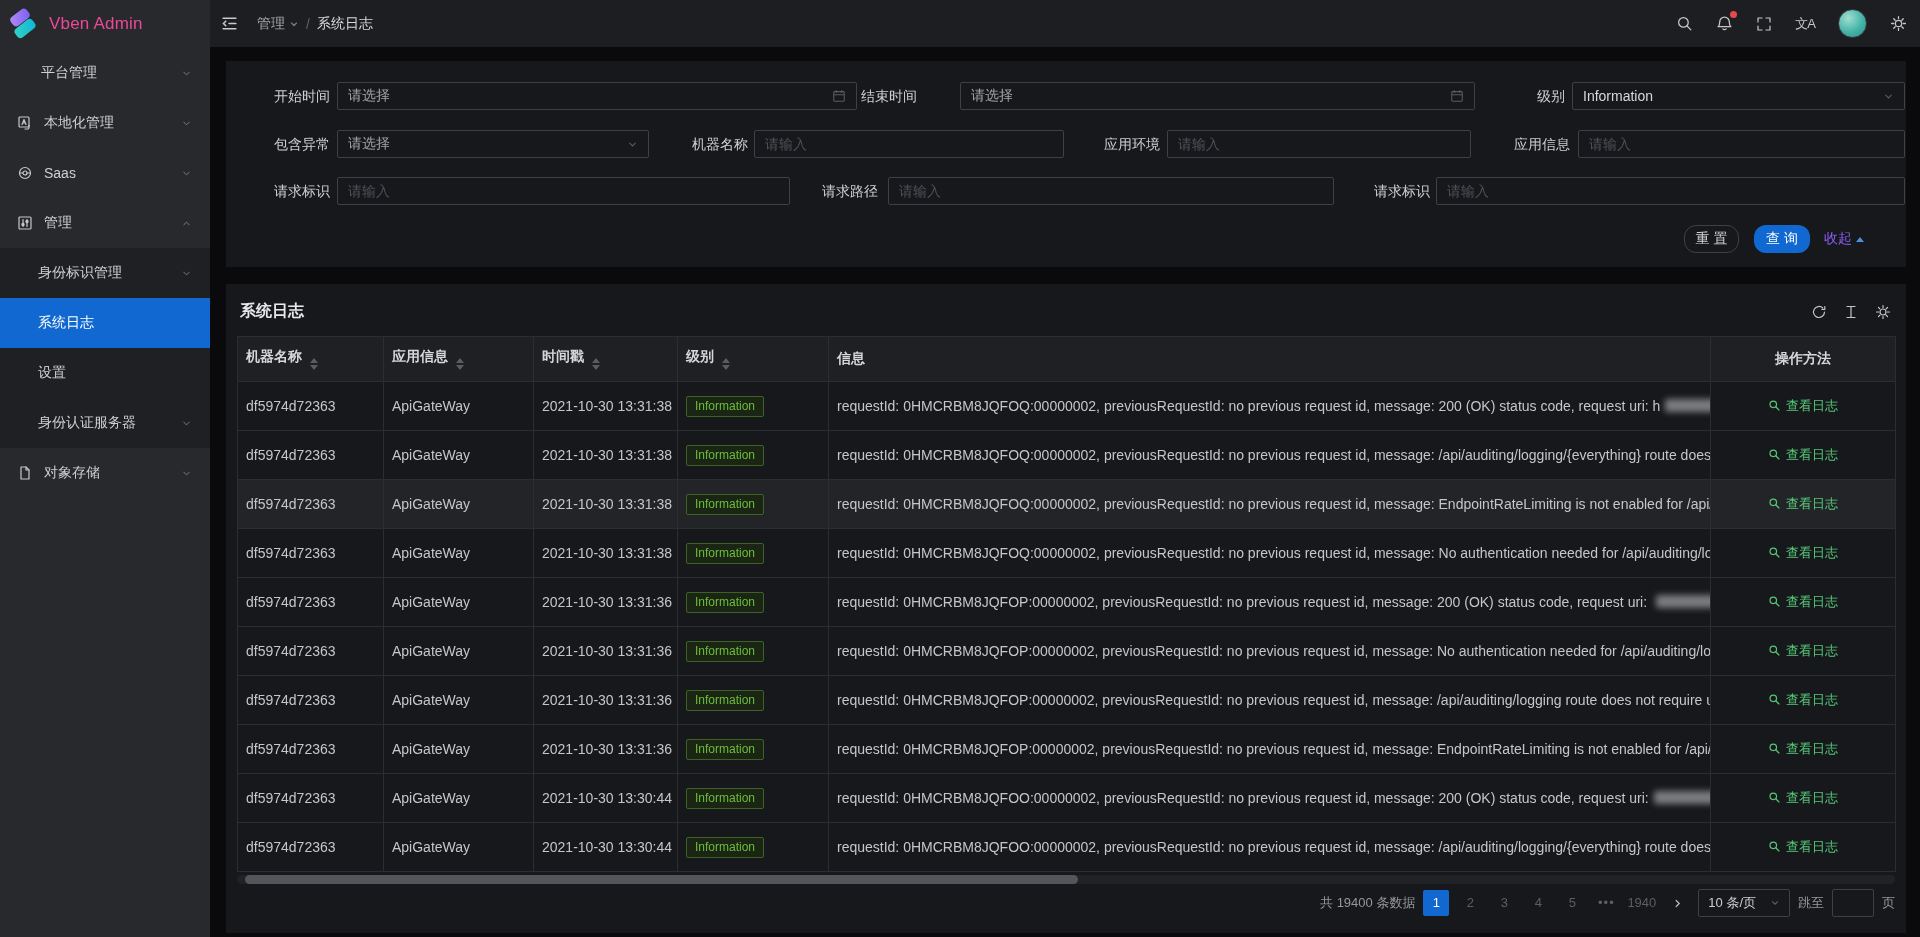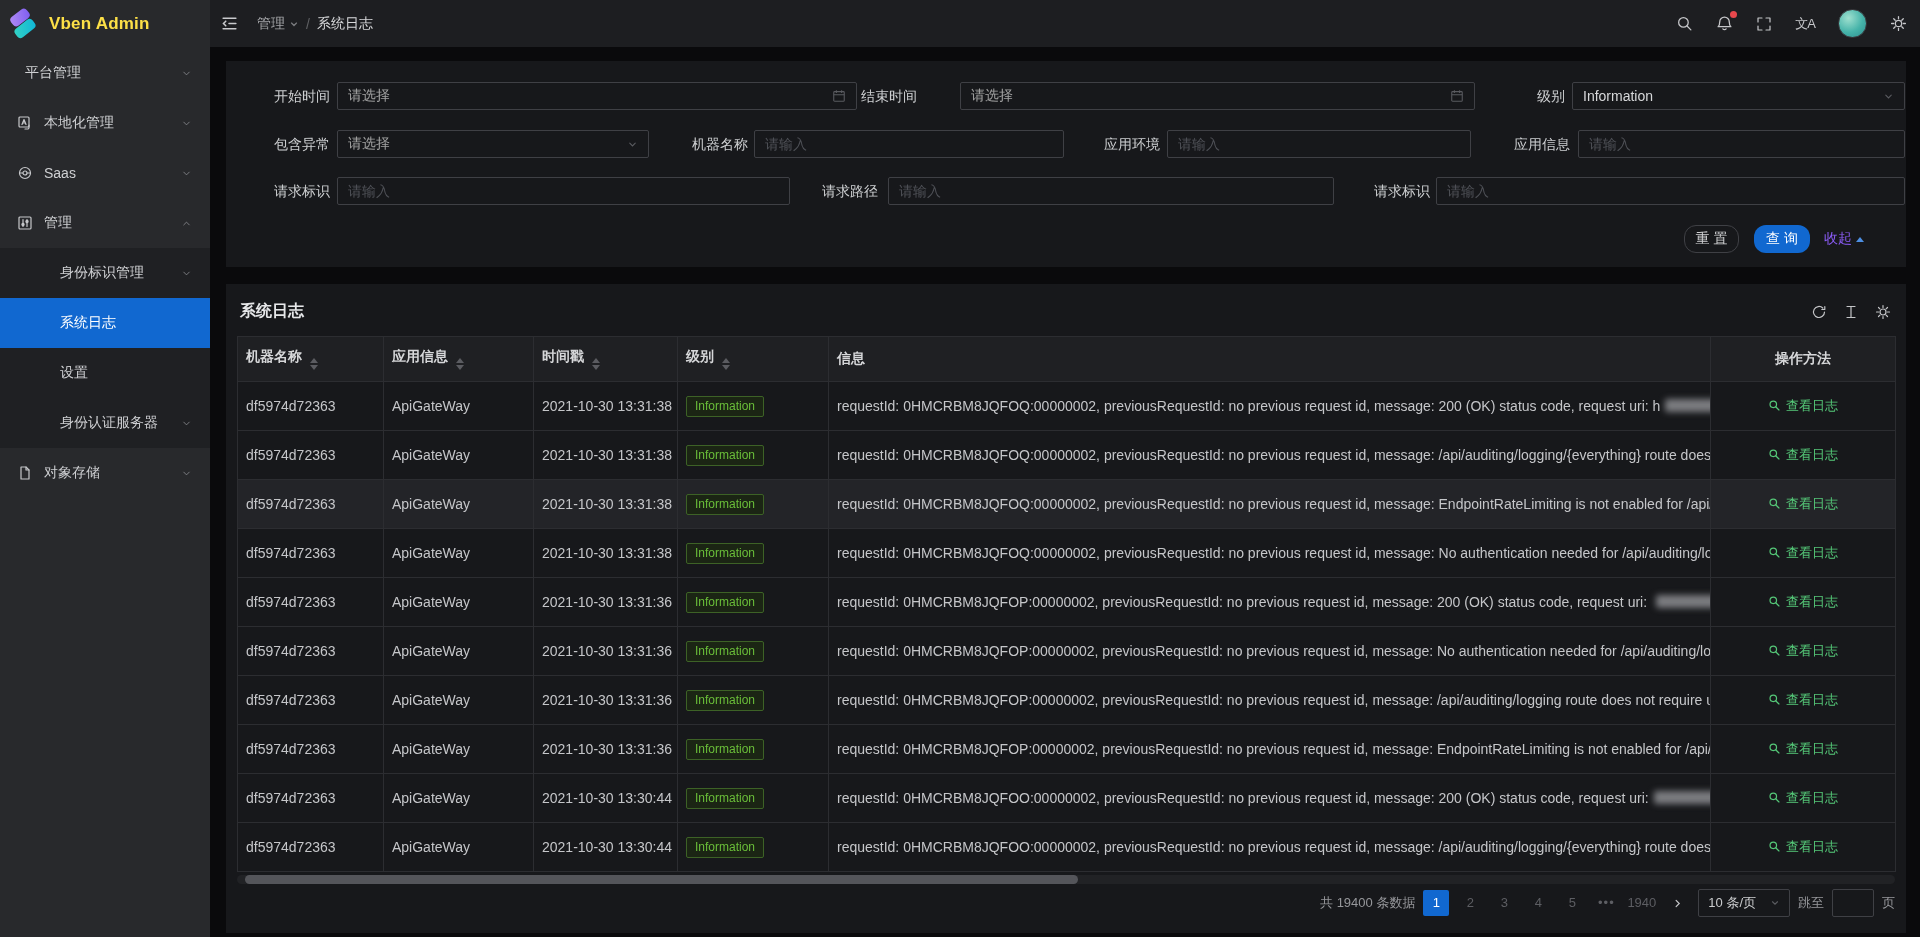--- a/index.html
+++ b/index.html
@@ -7,26 +7,26 @@
   body{font-family:"Liberation Sans","DejaVu Sans",sans-serif;background:#0a0a0c;color:#d8d9db}
   svg{display:block}
 
   
   .sidebar{position:fixed;left:0;top:0;width:210px;height:937px;background:#28292c;z-index:5}
   .logo{height:48px;display:flex;align-items:center;padding-left:8px;gap:9px}
   .logo-mark{position:relative;width:32px;height:32px}
   .logo-mark i{position:absolute;display:block;border-radius:4px}
   .logo-mark .p1{width:20px;height:11px;left:2px;top:4px;transform:rotate(-38deg);background:linear-gradient(120deg,#b18cf5,#7c5cf0)}
   .logo-mark .p2{width:22px;height:11px;left:6px;top:15px;transform:rotate(-38deg);background:linear-gradient(120deg,#34d3c3,#0fb5d8)}
-  .logo-title{color:#fde047;font-size:17px;font-weight:bold;letter-spacing:.2px}
+  .logo-title{color:#ec4899;font-size:17px;font-weight:normal;letter-spacing:.2px}
   .menu{position:absolute;top:48px;left:0;right:0}
   .menu-item{height:50px;display:flex;align-items:center;gap:11px;padding-left:17px;font-size:14px;color:#cfd0d3;position:relative;cursor:pointer}
-  .menu-item.noicon{padding-left:25px}
+  .menu-item.noicon{padding-left:41px}
   .submenu{background:#1f2023}
-  .submenu .menu-item{padding-left:60px}
+  .submenu .menu-item{padding-left:38px}
   .menu-item.active{background:var(--primary);color:#fff}
   .mi-icon{color:#c6c7ca;display:flex}
   .menu-item .chev{position:absolute;right:18px;color:#8b8c90;display:flex}
 
   
   .topbar{position:fixed;left:210px;top:0;width:1710px;height:47px;background:#1d1e21;display:flex;align-items:center;z-index:4}
   .fold-btn{margin-left:11px;color:#c9cacd;display:flex;cursor:pointer}
   .breadcrumb{display:flex;align-items:center;margin-left:19px;font-size:14px;gap:7px}
   .bc-parent{color:#a2a3a6;display:flex;align-items:center;gap:4px;cursor:pointer}
   .bc-sep{color:#5f6064}

